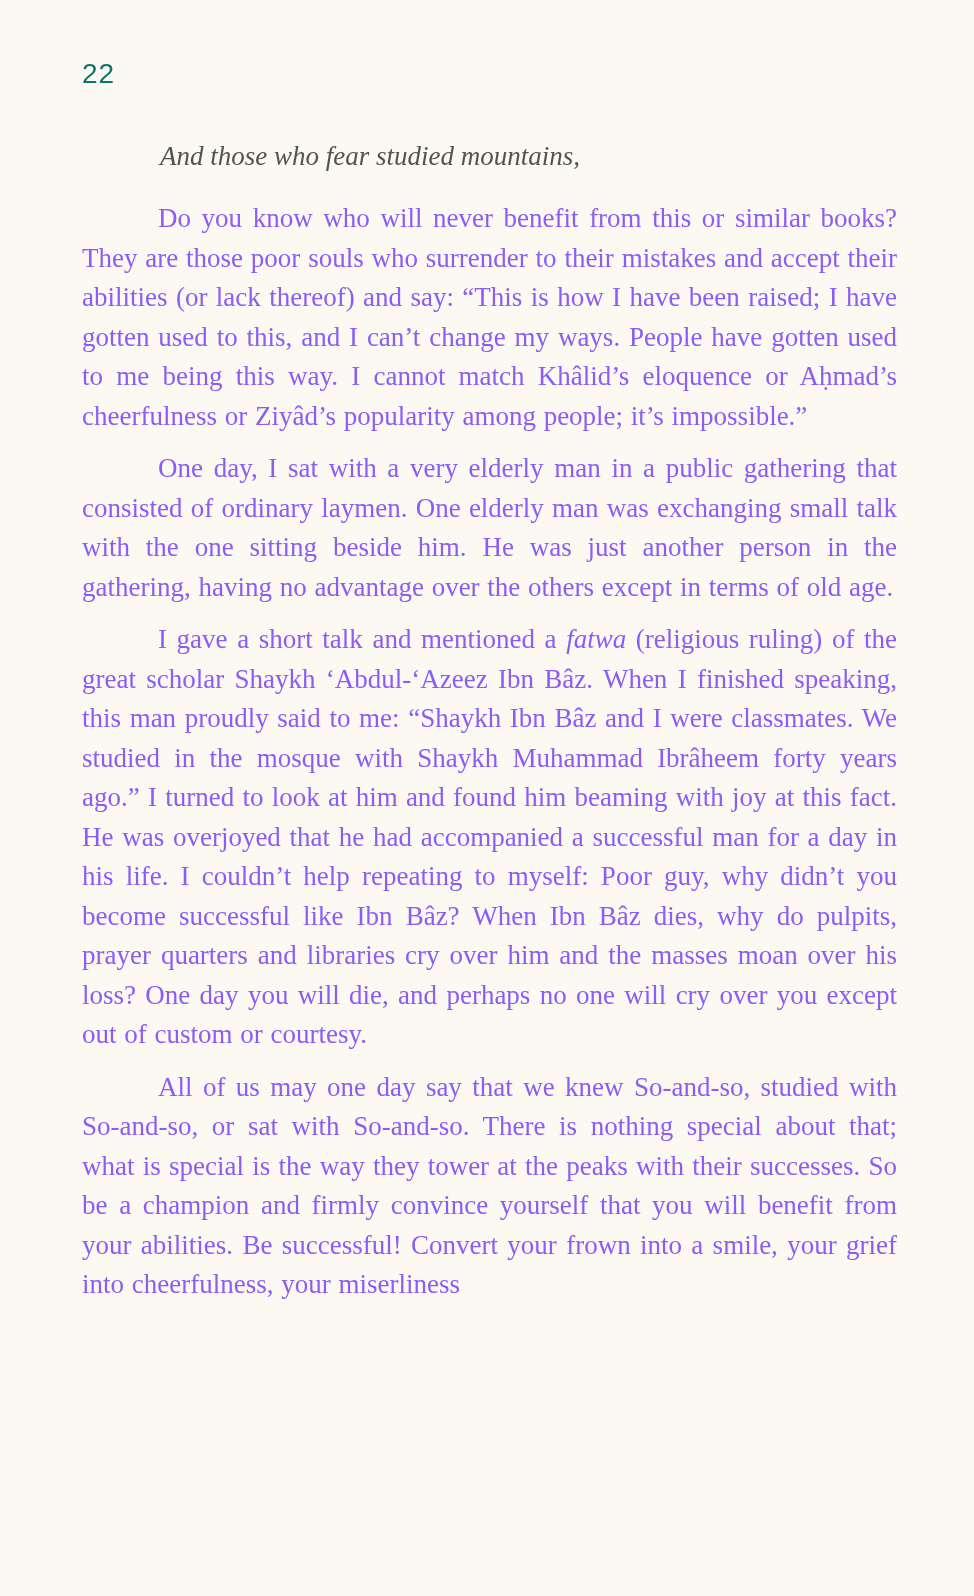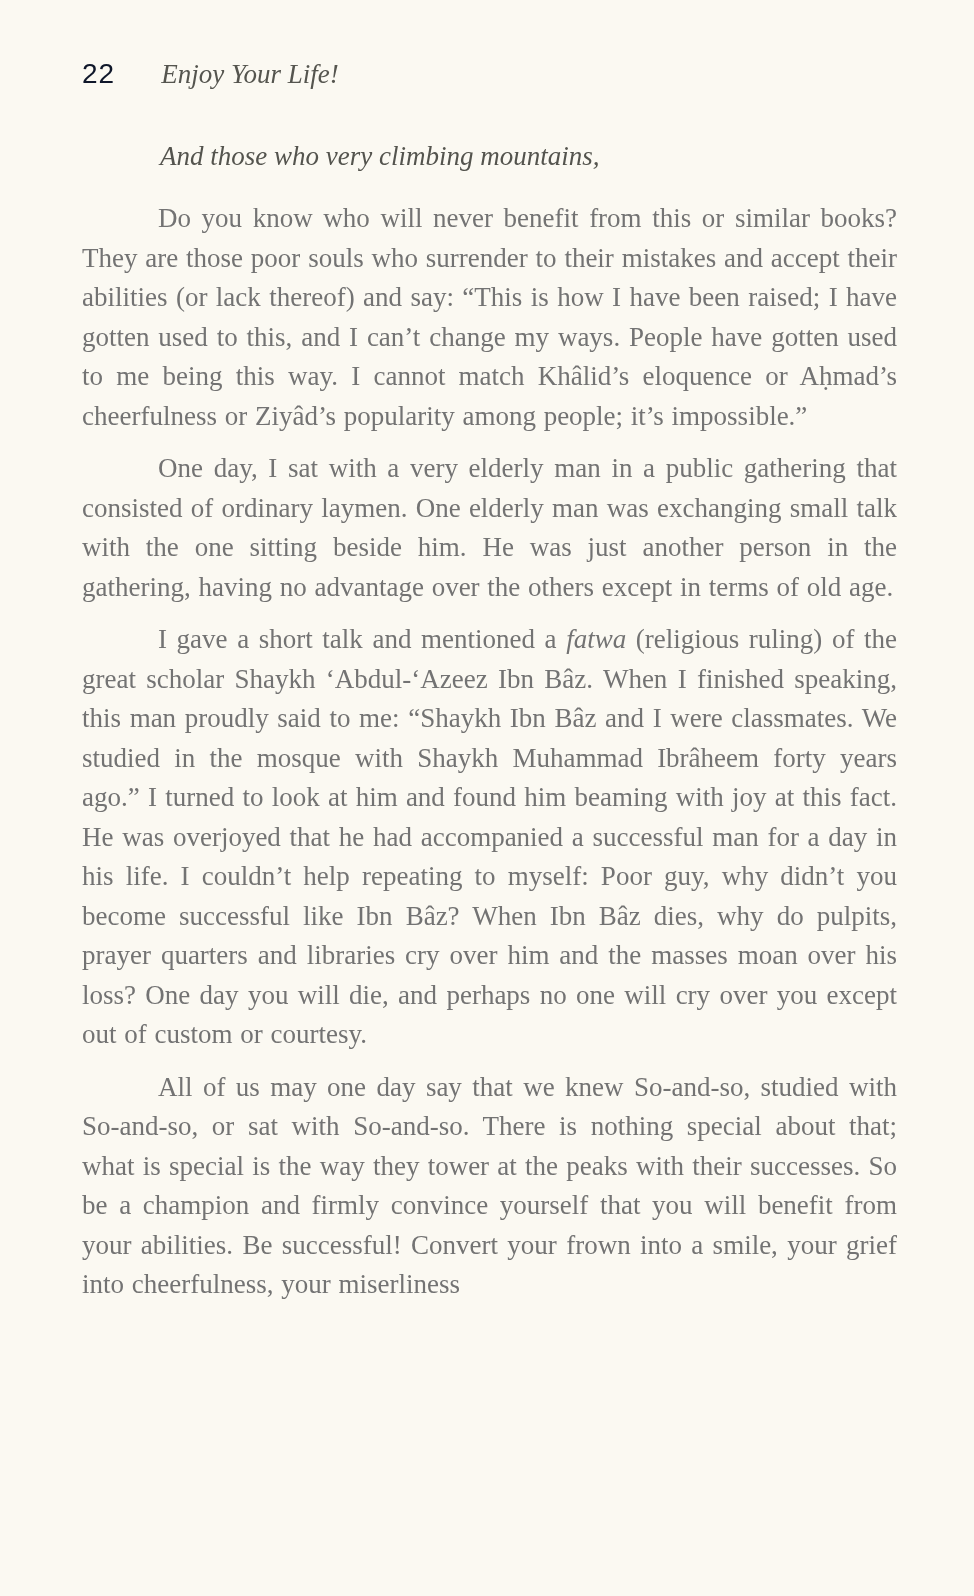--- a/index.html
+++ b/index.html
@@ -21,21 +21,21 @@
     color: #4f4f4a;
   }
   .page-header {
     display: flex;
     align-items: baseline;
     line-height: 36px;
   }
   .page-number {
     font-family: "Liberation Sans", sans-serif;
     font-size: 28px;
-    color: #0f172a;
+    color: #0f766e;
     letter-spacing: 1px;
   }
   .running-title {
     font-family: "Liberation Serif", serif;
     font-style: italic;
     font-size: 27px;
     margin-left: 46px;
     color: #55554f;
   }
   .poem {
@@ -46,41 +46,40 @@
     line-height: 40px;
     color: #54544e;
   }
   .body-para {
     margin: 13px 0 0 0;
     font-family: "Liberation Serif", serif;
     font-size: 27px;
     line-height: 39.5px;
     text-align: justify;
     text-indent: 76px;
-    color: #737373;
+    color: #8b5cf6;
     word-spacing: 1px;
   }
   .body-para.first {
     margin-top: 23px;
   }
   .italic-term {
   }
 </style>
 </head>
 <body>
 
 <div class="page">
 
   <header class="page-header">
     <span class="page-number">22</span>
-    <span class="running-title">Enjoy Your Life!</span>
   </header>
 
   <div class="poem">
-    <div class="poem-line">And those who very climbing mountains,</div>
+    <div class="poem-line">And those who fear studied mountains,</div>
   </div>
 
   <p class="body-para first">Do you know who will never benefit from this or similar books? They are those poor souls who surrender to their mistakes and accept their abilities (or lack thereof) and say: “This is how I have been raised; I have gotten used to this, and I can’t change my ways. People have gotten used to me being this way. I cannot match Khâlid’s eloquence or Aḥmad’s cheerfulness or Ziyâd’s popularity among people; it’s impossible.”</p>
 
   <p class="body-para">One day, I sat with a very elderly man in a public gathering that consisted of ordinary laymen. One elderly man was exchanging small talk with the one sitting beside him. He was just another person in the gathering, having no advantage over the others except in terms of old age.</p>
 
   <p class="body-para"><span>I gave a short talk and mentioned a </span><em class="italic-term">fatwa</em><span> (religious ruling) of the great scholar Shaykh ‘Abdul-‘Azeez Ibn Bâz. When I finished speaking, this man proudly said to me: “Shaykh Ibn Bâz and I were classmates. We studied in the mosque with Shaykh Muhammad Ibrâheem forty years ago.” I turned to look at him and found him beaming with joy at this fact. He was overjoyed that he had accompanied a successful man for a day in his life. I couldn’t help repeating to myself: Poor guy, why didn’t you become successful like Ibn Bâz? When Ibn Bâz dies, why do pulpits, prayer quarters and libraries cry over him and the masses moan over his loss? One day you will die, and perhaps no one will cry over you except out of custom or courtesy.</span></p>
 
   <p class="body-para">All of us may one day say that we knew So-and-so, studied with So-and-so, or sat with So-and-so. There is nothing special about that; what is special is the way they tower at the peaks with their successes. So be a champion and firmly convince yourself that you will benefit from your abilities. Be successful! Convert your frown into a smile, your grief into cheerfulness, your miserliness</p>
 

